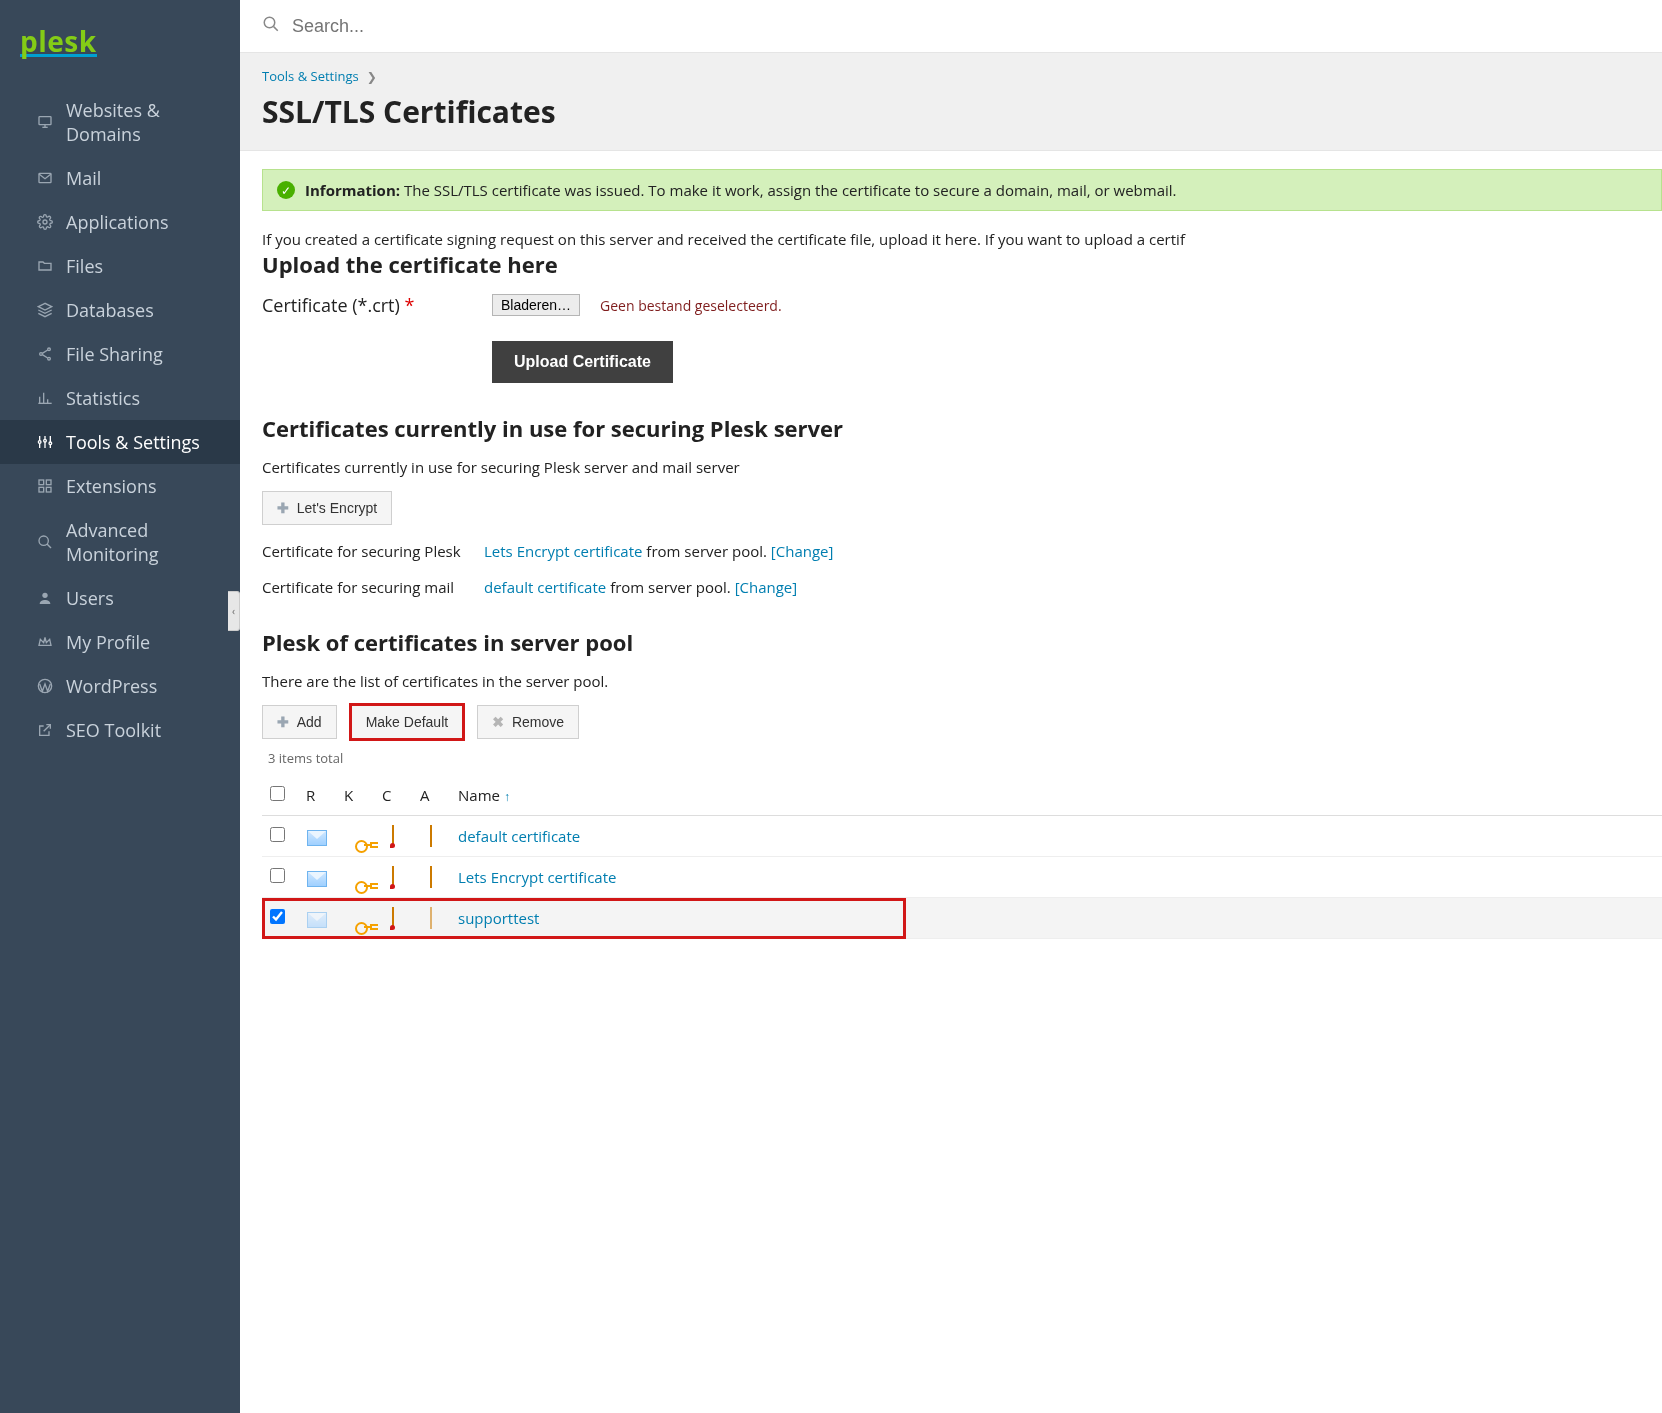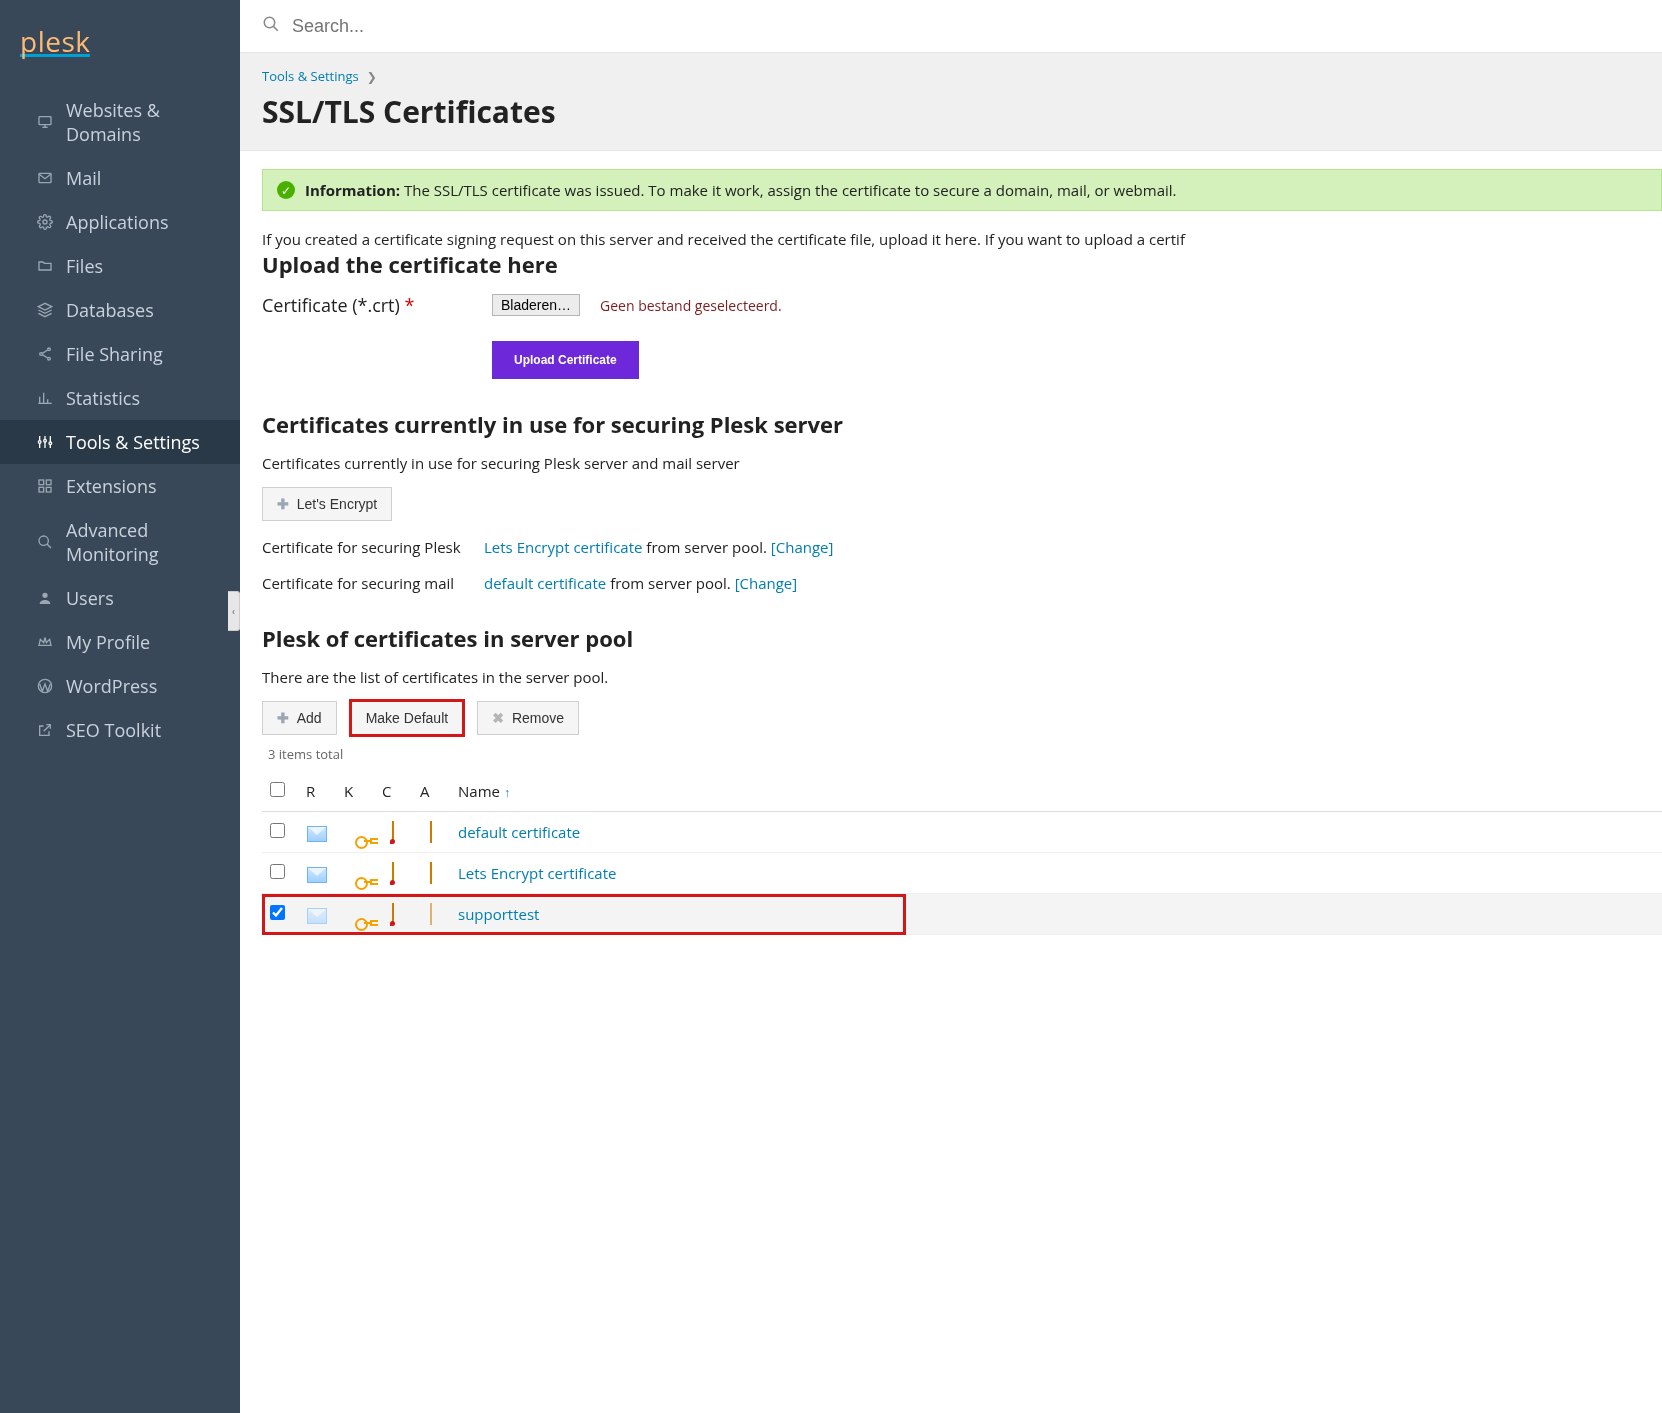--- a/index.html
+++ b/index.html
@@ -3,21 +3,21 @@
 <meta charset="utf-8">
 <style>
   * { box-sizing: border-box; margin: 0; padding: 0; }
   body { font-family: "Open Sans", "Segoe UI", Arial, sans-serif; font-size: 14px; color: #222; background: #fff; }
 
   .layout { display: flex; min-height: 100vh; }
 
   
   .sidebar { width: 240px; background: #384859; color: #c9d2db; flex-shrink: 0; }
   .logo-wrap { padding: 22px 20px 28px 20px; }
-  .logo { font-size: 28px; color: #fdba74; font-weight: 400; letter-spacing: 0.5px; }
+  .logo { font-size: 28px; color: #84cc16; font-weight: 700; letter-spacing: 0.5px; }
   .logo-underline { display: inline-block; border-bottom: 3px solid #00a0d2; padding-bottom: 2px; line-height: 0.7; }
   .nav-item { display: flex; align-items: center; gap: 12px; padding: 10px 36px; cursor: pointer; font-size: 18px; }
   .nav-item.active { background: #2a3948; color: #fff; }
   .nav-icon { width: 18px; height: 18px; display: inline-flex; align-items: center; justify-content: center; flex-shrink: 0; font-size: 15px; color: #9aa6b2; }
   .nav-item.active .nav-icon { color: #fff; }
 
   
   .main { flex: 1; min-width: 0; display: flex; flex-direction: column; }
   .searchbar { display: flex; align-items: center; gap: 12px; padding: 14px 22px; border-bottom: 1px solid #e5e5e5; }
   .searchbar input { border: none; outline: none; font-size: 18px; width: 100%; color: #444; }
@@ -37,21 +37,21 @@
 
   h2.section-title { font-size: 22px; font-weight: 700; margin-bottom: 14px; }
   h2.section-title.mt { margin-top: 30px; }
 
   .form-row { display: flex; align-items: center; margin-bottom: 14px; gap: 20px; }
   .form-label { width: 210px; font-size: 18px; flex-shrink: 0; }
   .required { color: #d00; }
   .file-btn { background: #ececec; border: 1px solid #b5b5b5; padding: 2px 8px; font-size: 14px; cursor: pointer; }
   .file-status { font-size: 14px; color: #7f1d1d; }
 
-  .btn-primary { background: #6d28d9; color: #fff; border: none; padding: 12px 22px; font-size: 12px; font-weight: 600; cursor: pointer; }
+  .btn-primary { background: #404040; color: #fff; border: none; padding: 12px 22px; font-size: 16px; font-weight: 600; cursor: pointer; }
   .btn-offset { margin-left: 230px; margin-top: 10px; }
 
   .sub-p { font-size: 15px; color: #222; margin-bottom: 14px; }
 
   .btn-secondary { background: #f5f5f5; border: 1px solid #cfcfcf; padding: 8px 14px; font-size: 14px; cursor: pointer; display: inline-flex; align-items: center; gap: 8px; color: #333; }
   .plus-icon { color: #9aa6b2; font-weight: 700; font-size: 14px; }
   .x-icon { color: #b5b5b5; font-weight: 700; font-size: 14px; }
 
   .cert-row { display: flex; align-items: center; gap: 12px; margin: 16px 0; font-size: 15px; flex-wrap: wrap; }
   .cert-label { width: 210px; flex-shrink: 0; }

